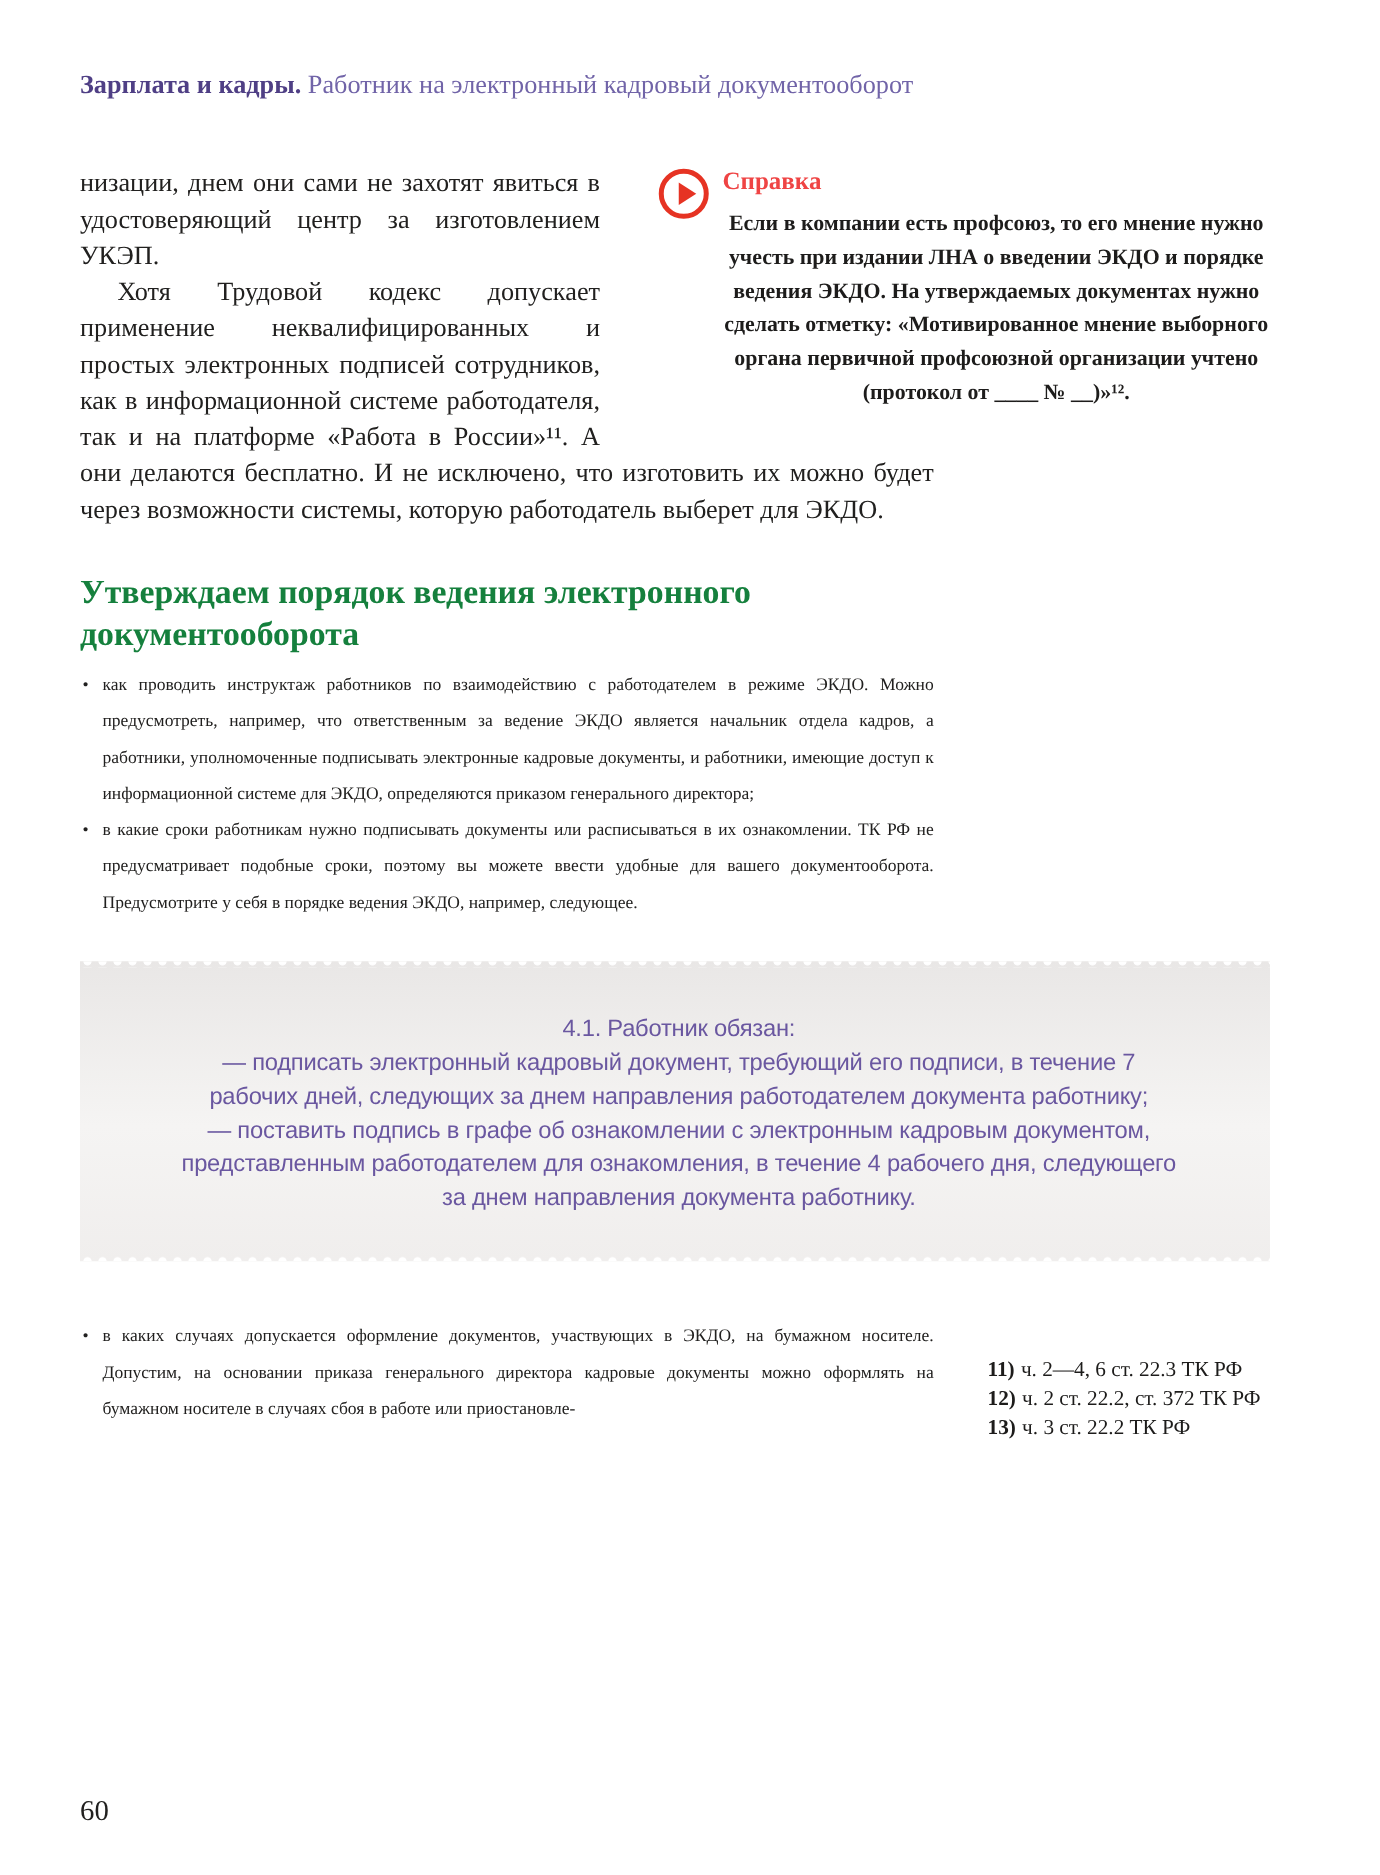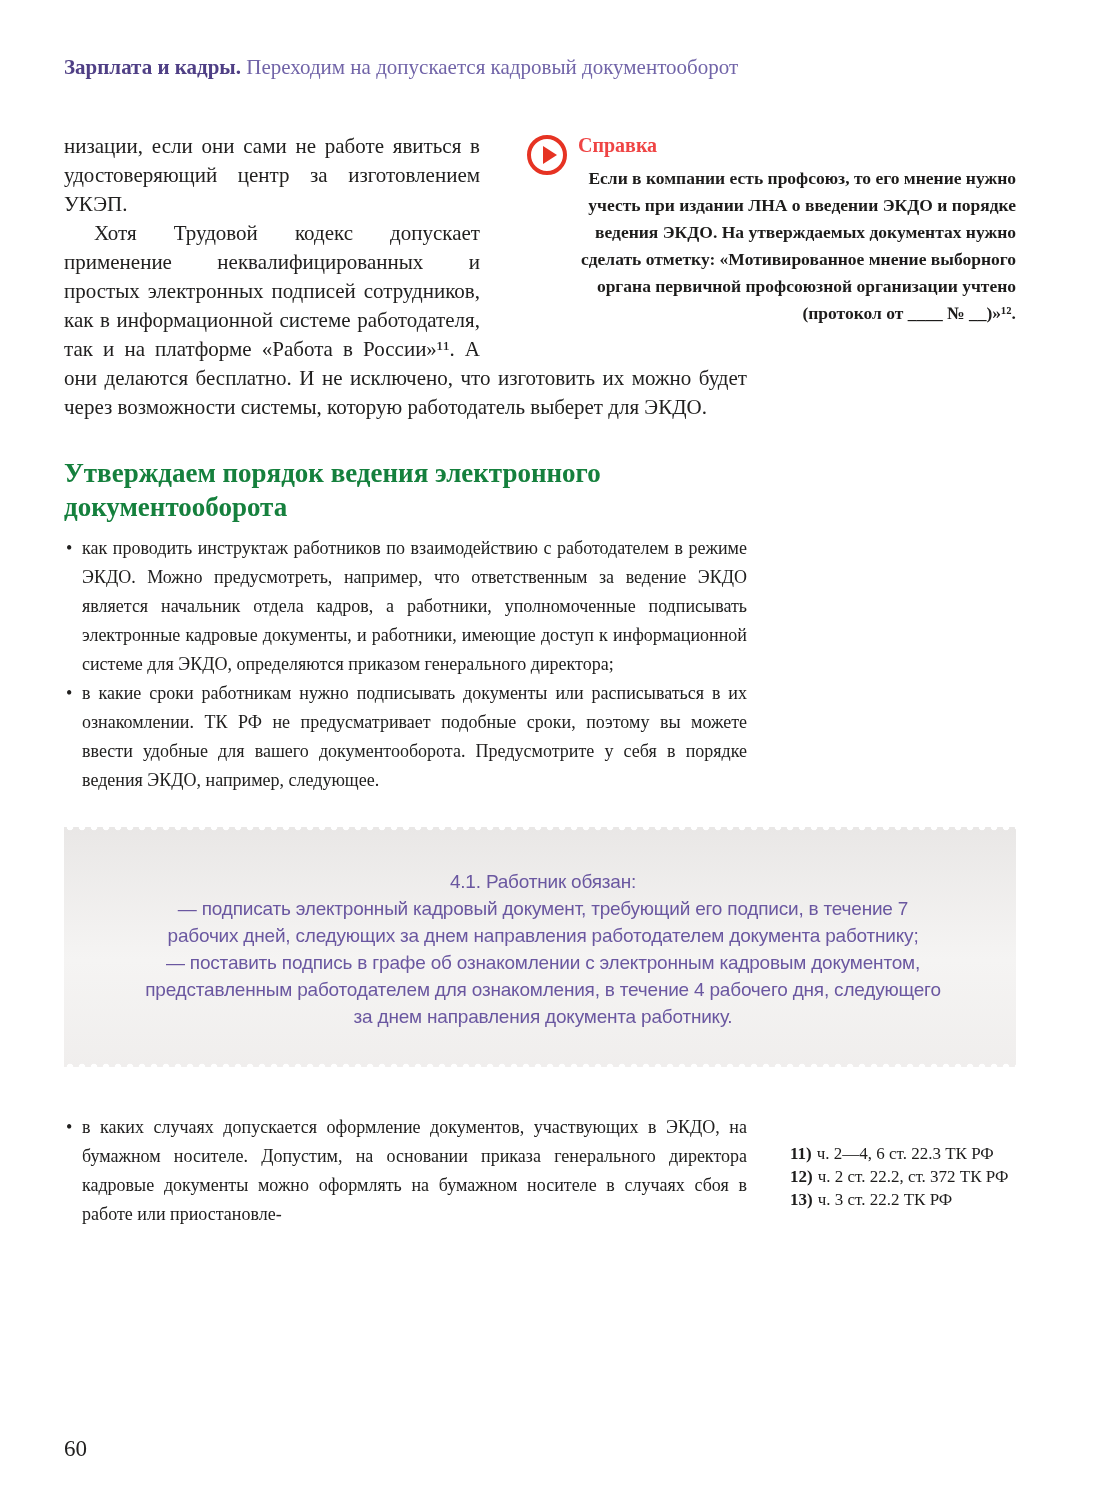--- a/index.html
+++ b/index.html
@@ -61,39 +61,39 @@
     border-bottom:9px solid transparent;
   }
   .spravka-title{
     margin:0 0 7px 0;
     font-size:20px;line-height:26px;
     font-weight:700;color:#ef4444;
   }
   .spravka-body{
     font-size:17.5px;line-height:27px;
     font-weight:700;color:#1d1c1b;
-    text-align:right;
+    text-align:center;
   }
   .col-spacer{float:right;clear:right;width:269px;height:92px;}
 
   
   .section-heading{
     max-width:700px;
     margin:27px 0 10px 0;
     font-size:27px;line-height:34px;
     font-weight:700;color:#15803d;
   }
   .narrow{max-width:683px;}
 
   
   .bullets{list-style:none;margin:6px 0 0 0;padding:0;}
   .bullets li{
     position:relative;
     padding-left:18px;
-    font-size:18px;line-height:29px;
+    font-size:14px;line-height:29px;
     text-align:justify;
     hyphens:auto;
   }
   .bullets li::before{
     content:"\2022";
     position:absolute;left:2px;top:0;
   }
 
   
   .quote-box{
@@ -140,33 +140,33 @@
     font-size:23px;color:#21201f;
   }
 </style>
 </head>
 <body>
 
 <div class="page">
 
   <div class="running-head">
     <span class="brand">Зарплата и кадры.</span>
-    <span class="rh-title">Переходим на допускается кадровый документооборот</span>
+    <span class="rh-title">Работник на электронный кадровый документооборот</span>
   </div>
 
   <div class="flow">
 
     <div class="clearfix">
       <aside class="spravka">
         <span class="spravka-icon"></span>
         <h3 class="spravka-title">Справка</h3>
         <div class="spravka-body">Если в компании есть профсоюз, то его мнение нужно учесть при издании ЛНА о введении ЭКДО и порядке ведения ЭКДО. На утверждаемых документах нужно сделать отметку: «Мотивированное мнение выборного органа первичной профсоюзной организации учтено (протокол от ____ № __)»¹².</div>
       </aside>
       <div class="col-spacer"></div>
-      <p class="body-p">низации, если они сами не работе явиться в удостоверяющий центр за изготовлением УКЭП.</p>
+      <p class="body-p">низации, днем они сами не захотят явиться в удостоверяющий центр за изготовлением УКЭП.</p>
       <p class="body-p indent">Хотя Трудовой кодекс допускает применение неквалифицированных и простых электронных подписей сотрудников, как в информационной системе работодателя, так и на платформе «Работа в России»¹¹. А они делаются бесплатно. И не исключено, что изготовить их можно будет через возможности системы, которую работодатель выберет для ЭКДО.</p>
     </div>
 
     <h2 class="section-heading">Утверждаем порядок ведения электронного документооборота</h2>
 
 
     <ul class="bullets narrow">
       <li>как проводить инструктаж работников по взаимодействию с работодателем в режиме ЭКДО. Можно предусмотреть, например, что ответственным за ведение ЭКДО является начальник отдела кадров, а работники, уполномоченные подписывать электронные кадровые документы, и работники, имеющие доступ к информационной системе для ЭКДО, определяются приказом генерального директора;</li>
       <li>в какие сроки работникам нужно подписывать документы или расписываться в их ознакомлении. ТК РФ не предусматривает подобные сроки, поэтому вы можете ввести удобные для вашего документооборота. Предусмотрите у себя в порядке ведения ЭКДО, например, следующее.</li>
     </ul>

